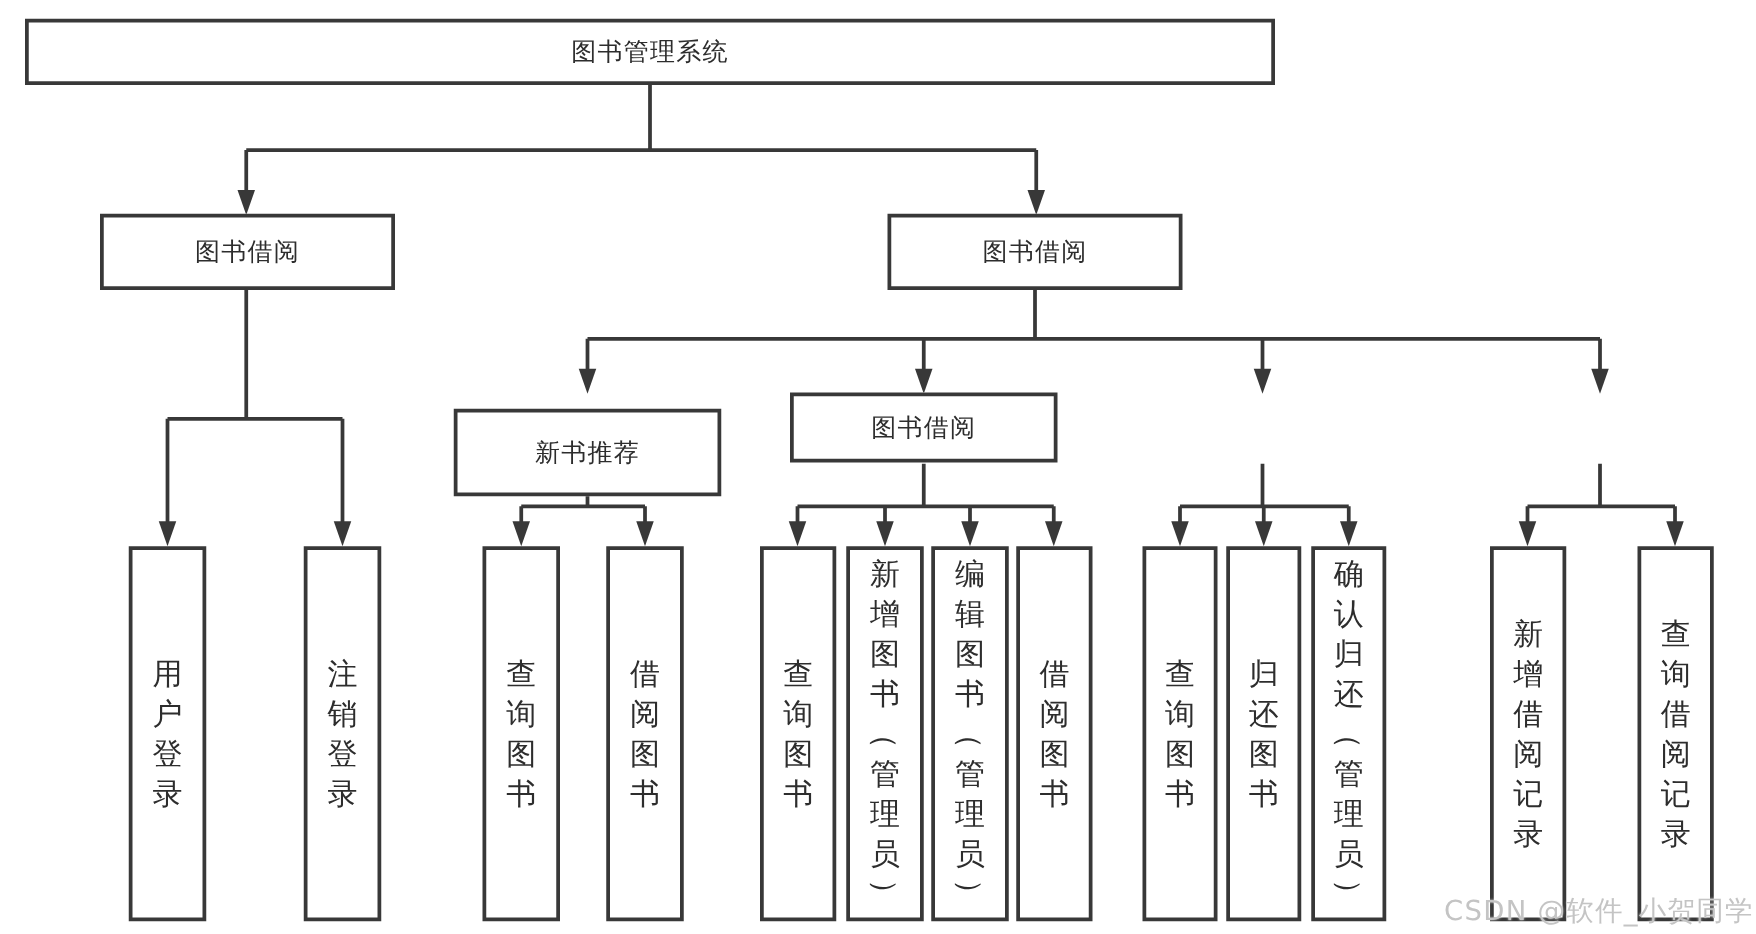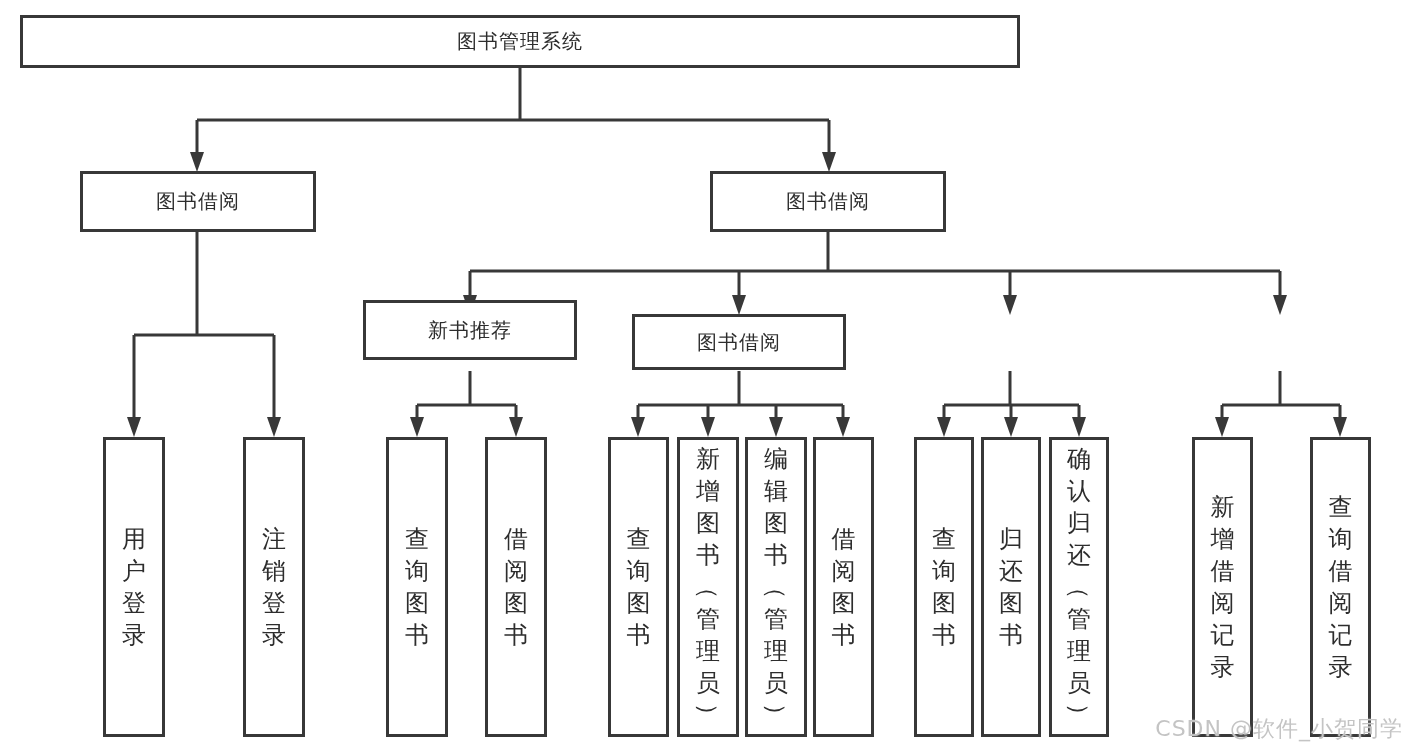--- a/index.html
+++ b/index.html
@@ -102,21 +102,21 @@
     <span class="label">图书管理系统</span>
   </div>
 
   <div class="box" style="left:80px;top:171px;width:236px;height:61px">
     <span class="label">图书借阅</span>
   </div>
   <div class="box" style="left:710px;top:171px;width:236px;height:61px">
     <span class="label">图书借阅</span>
   </div>
 
-  <div class="box" style="left:363px;top:300px;width:214px;height:60px">
+  <div class="box" style="left:363px;top:327px;width:214px;height:70px">
     <span class="label">新书推荐</span>
   </div>
   <div class="box" style="left:632px;top:314px;width:214px;height:56px">
     <span class="label">图书借阅</span>
   </div>
 
   <div class="box leaf" style="left:103px;top:437px;width:62px;height:300px">
     <span class="label vtext">
         <div>用</div>
         <div>户</div>

